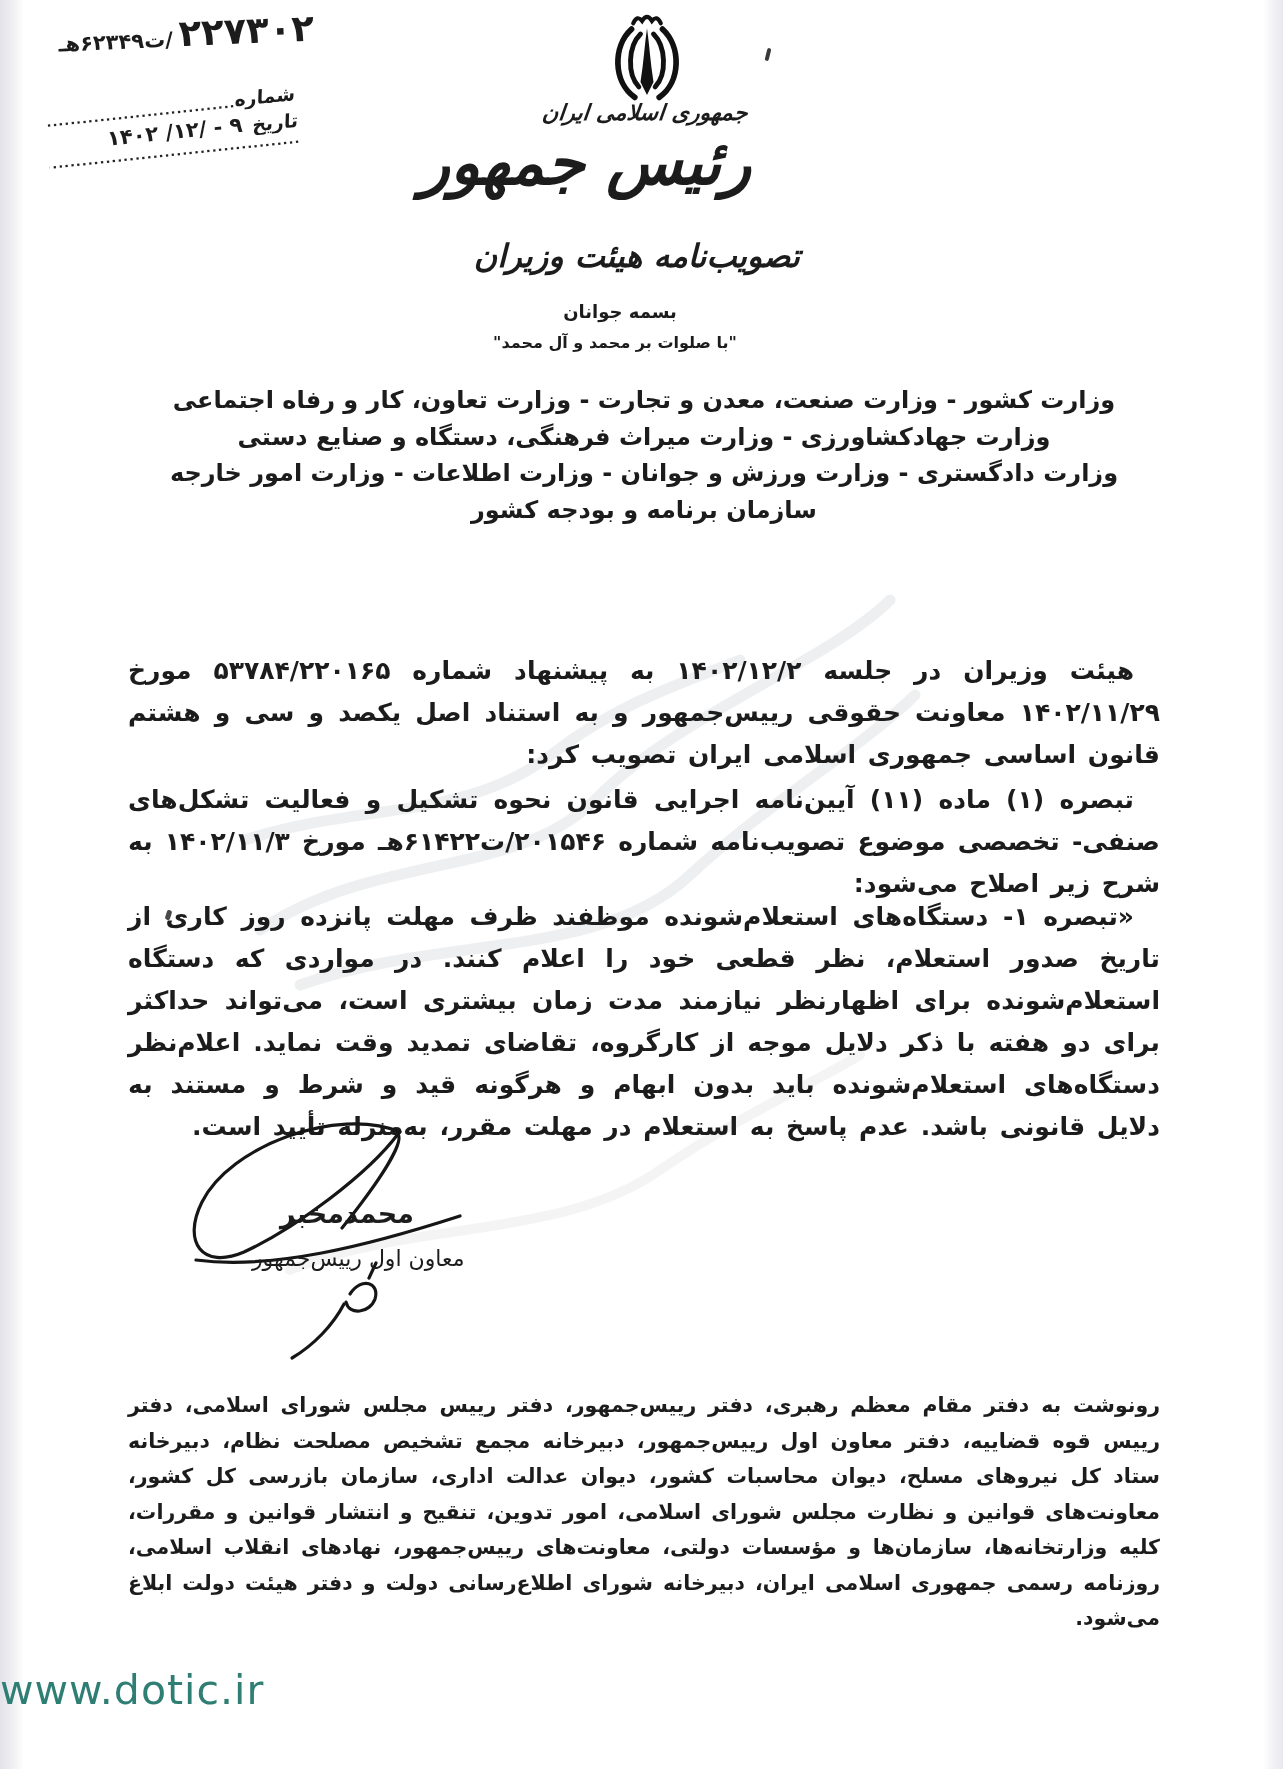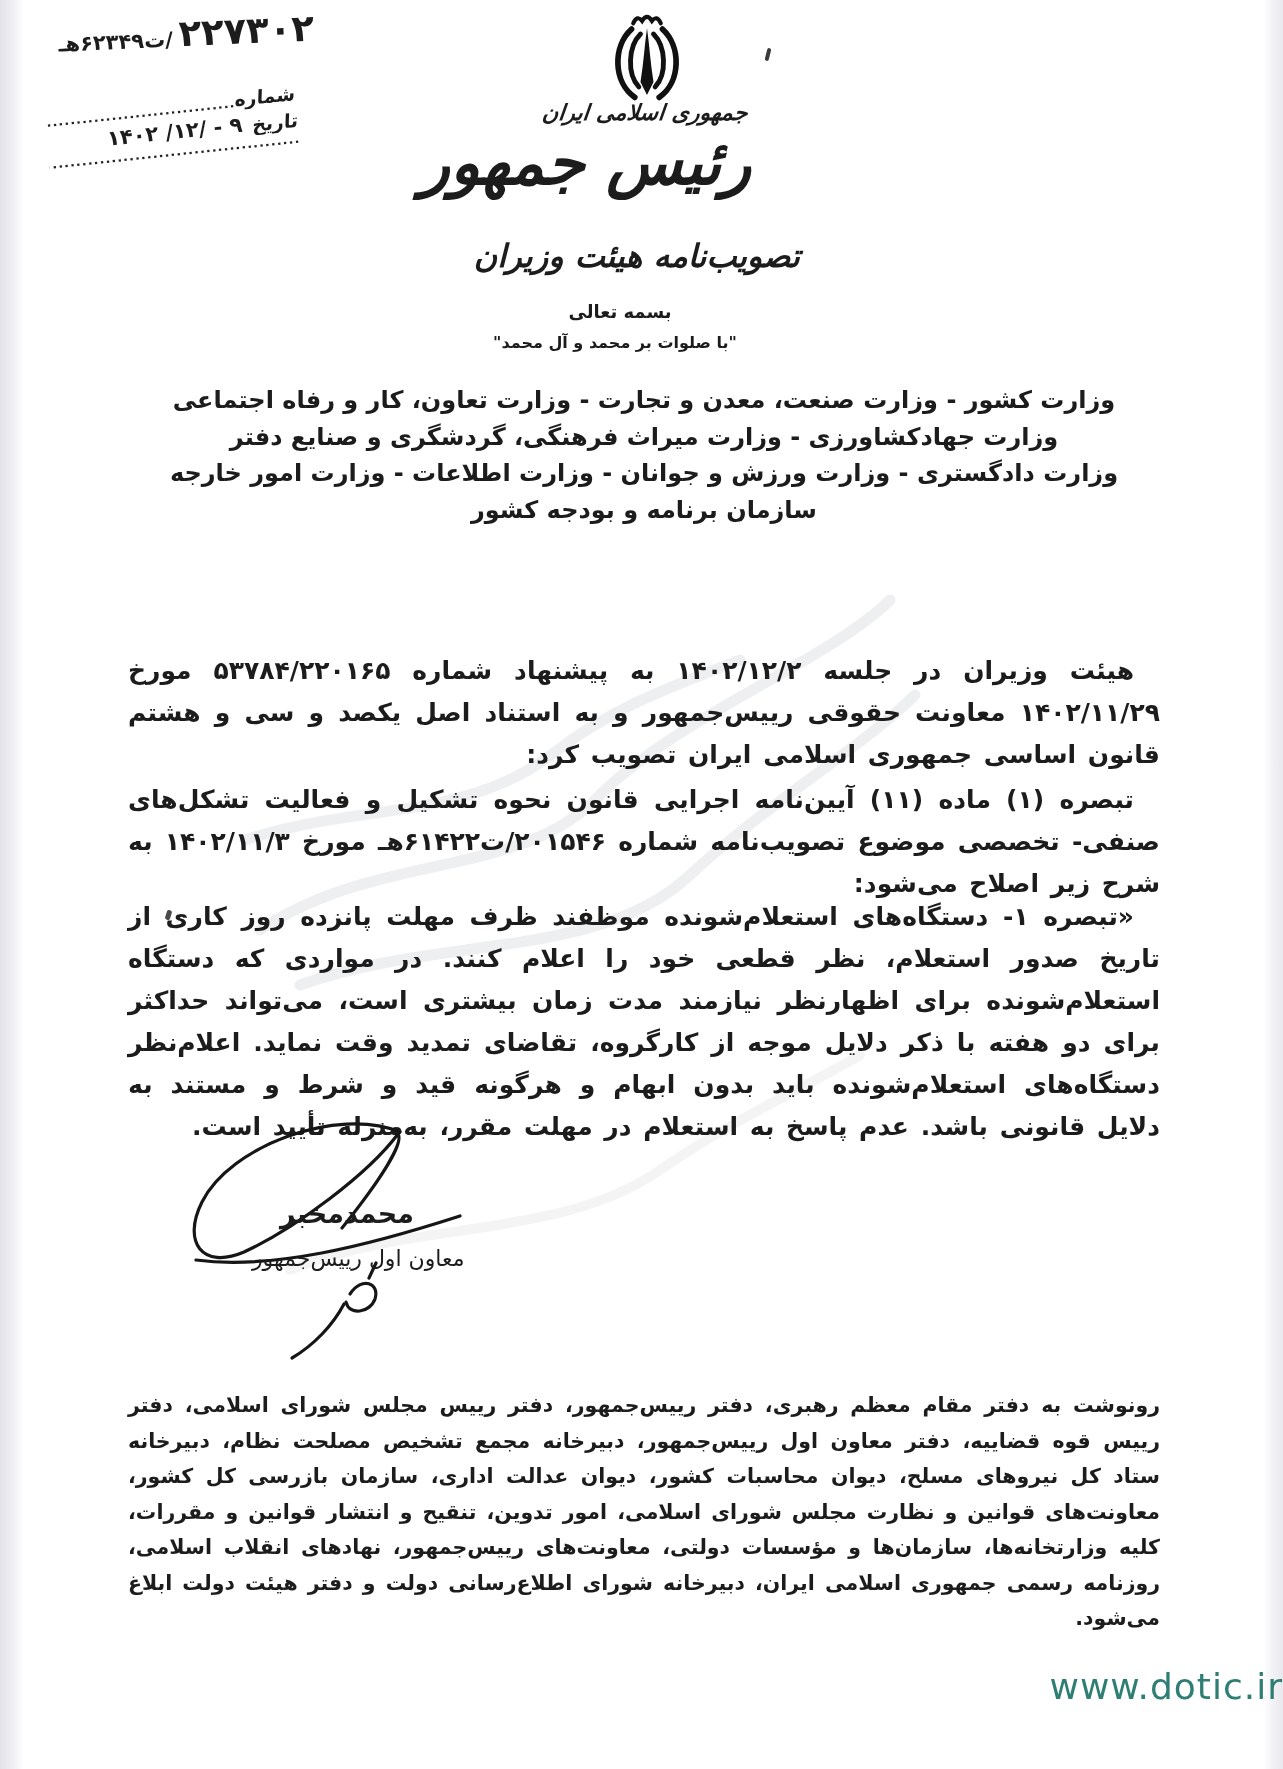--- a/index.html
+++ b/index.html
@@ -57,22 +57,22 @@
   .sig-name{position:absolute;top:80px;left:108px;font-size:27px;font-weight:bold;
         direction:rtl;white-space:nowrap;letter-spacing:1px;}
   .sig-title{position:absolute;top:128px;left:80px;font-size:22px;font-weight:normal;
         direction:rtl;white-space:nowrap;}
 
   
   .cc{position:absolute;right:123px;top:1388px;width:1032px;direction:rtl;
         text-align:justify;font-weight:bold;font-size:20.5px;line-height:35.5px;word-spacing:2px;}
 
   
-  .footer-url{position:absolute;left:0;top:1666px;width:100%;text-align:right;
-        font-size:36px;letter-spacing:1px;text-decoration:none;}
+  .footer-url{position:absolute;left:0;top:1666px;width:100%;text-align:left;
+        font-size:41px;letter-spacing:1px;text-decoration:none;}
 
   
   .watermark{position:absolute;left:220px;top:540px;opacity:0.16;}
   .watermark2{position:absolute;left:260px;top:1020px;opacity:0.10;}
   .mark-comma{position:absolute;left:766px;top:48px;width:4px;height:13px;background:#3a3a3a;
         border-radius:2px;transform:rotate(14deg);}
   .mark-dot{position:absolute;left:166px;top:910px;width:5px;height:10px;background:#4a4a4a;
         border-radius:2px;transform:rotate(18deg);}
 </style>
 </head>
@@ -122,26 +122,26 @@
     </g>
     <path d="M50 20 C47 40 46 62 42 86 L50 102 L58 86 C54 62 53 40 50 20 Z" fill="#111"></path>
   </svg>
 
   <div class="mark-comma"></div>
   <div class="mark-dot"></div>
 
   <div class="country">جمهوری اسلامی ایران</div>
   <div class="office">رئیس جمهور</div>
   <div class="doctype">تصویب‌نامه هیئت وزیران</div>
-  <div class="bismillah">بسمه تعالی</div>
+  <div class="bismillah">بسمه جوانان</div>
   <div class="salawat">"با صلوات بر محمد و آل محمد"</div>
 
   <div class="recipients">
     <div>وزارت کشور - وزارت صنعت، معدن و تجارت - وزارت تعاون، کار و رفاه اجتماعی</div>
-    <div>وزارت جهادکشاورزی - وزارت میراث فرهنگی، گردشگری و صنایع دفتر</div>
+    <div>وزارت جهادکشاورزی - وزارت میراث فرهنگی، دستگاه و صنایع دستی</div>
     <div>وزارت دادگستری - وزارت ورزش و جوانان - وزارت اطلاعات - وزارت امور خارجه</div>
     <div>سازمان برنامه و بودجه کشور</div>
   </div>
 
   <div class="para p1">هیئت وزیران در جلسه ۱۴۰۲/۱۲/۲ به پیشنهاد شماره ۵۳۷۸۴/۲۲۰۱۶۵ مورخ ۱۴۰۲/۱۱/۲۹ معاونت حقوقی رییس‌جمهور و به استناد اصل یکصد و سی و هشتم قانون اساسی جمهوری اسلامی ایران تصویب کرد:</div>
   <div class="para p2">تبصره (۱) ماده (۱۱) آیین‌نامه اجرایی قانون نحوه تشکیل و فعالیت تشکل‌های صنفی- تخصصی موضوع تصویب‌نامه شماره ۲۰۱۵۴۶/ت۶۱۴۲۲هـ مورخ ۱۴۰۲/۱۱/۳ به شرح زیر اصلاح می‌شود:</div>
   <div class="para p3">«تبصره ۱- دستگاه‌های استعلام‌شونده موظفند ظرف مهلت پانزده روز کاری از تاریخ صدور استعلام، نظر قطعی خود را اعلام کنند. در مواردی که دستگاه استعلام‌شونده برای اظهارنظر نیازمند مدت زمان بیشتری است، می‌تواند حداکثر برای دو هفته با ذکر دلایل موجه از کارگروه، تقاضای تمدید وقت نماید. اعلام‌نظر دستگاه‌های استعلام‌شونده باید بدون ابهام و هرگونه قید و شرط و مستند به دلایل قانونی باشد. عدم پاسخ به استعلام در مهلت مقرر، به‌منزله تأیید است.</div>
 
   <div class="signature">
     <svg width="320" height="270" viewBox="0 0 320 270">

